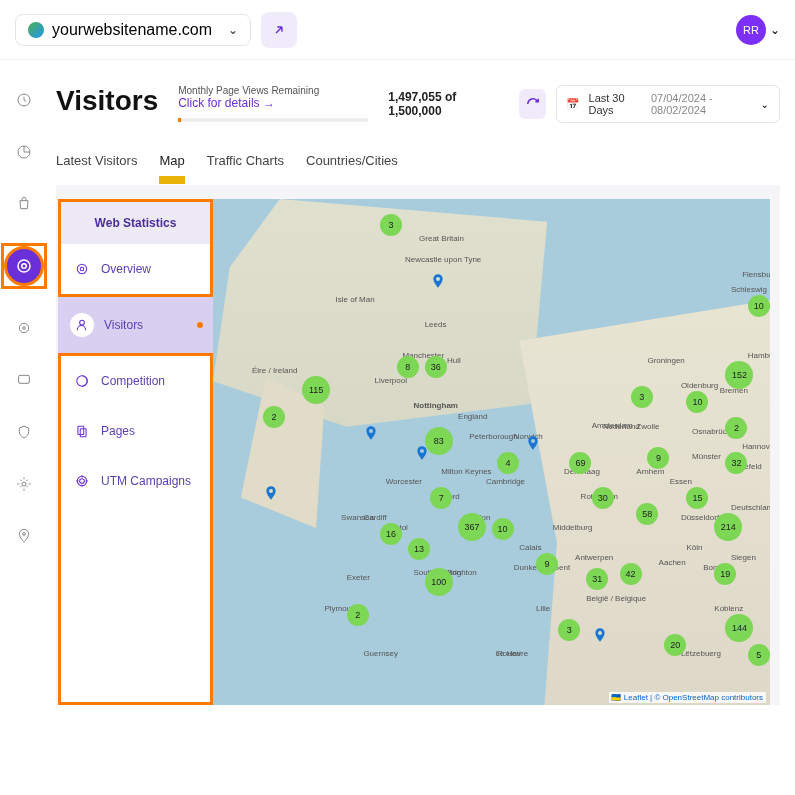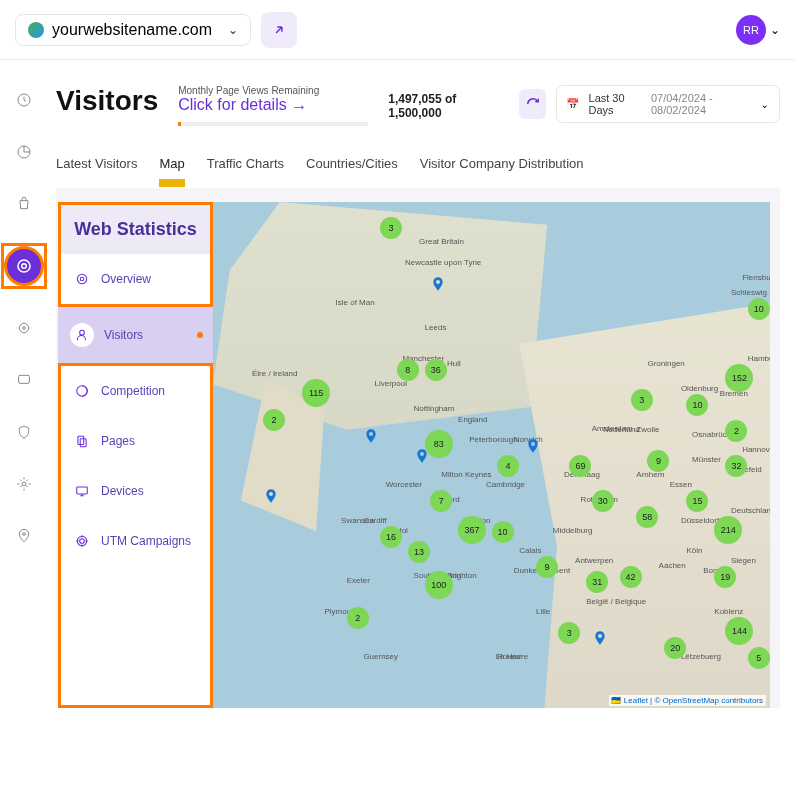--- a/index.html
+++ b/index.html
@@ -17,40 +17,40 @@
 .icon-rail { width: 48px; display: flex; flex-direction: column; align-items: center; padding-top: 30px; gap: 32px; }
 .rail-icon { width: 20px; height: 20px; display: flex; align-items: center; justify-content: center; color: #888; }
 .rail-icon.highlighted { background: #6b2fd9; width: 40px; height: 40px; border-radius: 50%; color: #fff; border: 3px solid #ff7a00; position: relative; }
 .rail-icon.highlighted::before { content: ''; position: absolute; inset: -6px; border: 3px solid #ff7a00; }
 
 .content { flex: 1; padding: 25px 15px 0 8px; }
 .header-row { display: flex; align-items: flex-start; gap: 20px; }
 .page-title { font-size: 28px; font-weight: 700; color: #111; }
 .quota-block { font-size: 10px; }
 .quota-label { color: #555; }
-.quota-link { color: #6b2fd9; font-size: 16px; }
+.quota-link { color: #6b2fd9; font-size: 12px; }
 .quota-value { font-size: 12px; font-weight: 700; color: #222; }
 .quota-bar { width: 190px; height: 4px; background: #eee; margin-top: 8px; position: relative; }
 .quota-bar::before { content: ''; position: absolute; left: 0; top: 0; width: 3px; height: 100%; background: #ff7a00; }
 
 .header-right { margin-left: auto; display: flex; align-items: center; gap: 10px; }
 .refresh-btn { width: 30px; height: 30px; background: #f0ebfa; border-radius: 6px; display: flex; align-items: center; justify-content: center; color: #6b2fd9; }
 .date-picker { display: flex; align-items: center; gap: 8px; border: 1px solid #e5e5e5; border-radius: 6px; padding: 6px 10px; font-size: 11px; }
 .date-cal-icon { color: #555; }
 .date-label { color: #333; font-weight: 500; }
 .date-range { color: #888; }
 
 .tabs { display: flex; gap: 22px; margin-top: 30px; border-bottom: 1px solid transparent; }
 .tab { font-size: 13px; color: #444; padding-bottom: 8px; cursor: pointer; }
 .tab.active { color: #222; border-bottom: 8px solid #eab308; font-weight: 500; }
 
 .body-area { background: #f5f5f7; margin-top: 0; padding: 14px 0 0 0; display: flex; gap: 0; height: 520px; }
 
 .side-panel { width: 155px; background: #fff; border: 3px solid #ff7a00; margin-left: 2px; display: flex; flex-direction: column; }
-.panel-header { background: #eee9f7; padding: 14px 0; text-align: center; font-size: 18px; font-weight: 600; color: #4a2f99; }
+.panel-header { background: #eee9f7; padding: 14px 0; text-align: center; font-size: 12px; font-weight: 600; color: #4a2f99; }
 .panel-item { display: flex; align-items: center; gap: 10px; padding: 16px 12px; font-size: 12px; color: #5a3fb5; cursor: pointer; position: relative; }
 .panel-item.active { background: #d9cff0; margin: 0 -3px; border: 3px solid #ff7a00; border-left: none; border-right: none; }
 .panel-item.active::after { content: ''; position: absolute; right: 10px; width: 6px; height: 6px; border-radius: 50%; background: #ff7a00; }
 .panel-icon { width: 18px; height: 18px; display: flex; align-items: center; justify-content: center; color: #6b2fd9; }
 .panel-item.active .panel-icon { background: #fff; border-radius: 50%; width: 24px; height: 24px; }
 
 .map-container { flex: 1; background: #a8ccdc; position: relative; margin-right: 10px; overflow: hidden; }
 .land { position: absolute; background: #e8e8d8; }
 .land1 { left: 0; top: 0; width: 60%; height: 45%; clip-path: polygon(20% 0, 100% 10%, 95% 90%, 40% 100%, 0 80%, 5% 30%); background: linear-gradient(#e0e0ce, #d8d8c6); }
 .land2 { right: 0; top: 20%; width: 45%; height: 80%; clip-path: polygon(0 10%, 100% 0, 100% 100%, 10% 100%, 15% 60%); background: linear-gradient(#e8e4d2, #ded8c8); }
@@ -160,21 +160,20 @@
           <span style="font-size:10px;">⌄</span>
         </div>
       </div>
     </div>
 
     <div class="tabs">
       <div class="tab">Latest Visitors</div>
       <div class="tab active">Map</div>
       <div class="tab">Traffic Charts</div>
       <div class="tab">Countries/Cities</div>
-      <div class="tab">Visitor Company Distribution</div>
     </div>
 
     <div class="body-area">
       <div class="side-panel">
         <div class="panel-header">Web Statistics</div>
         <div class="panel-item">
           <span class="panel-icon">
               <svg width="14" height="14" viewBox="0 0 24 24" fill="none" stroke="currentColor" stroke-width="1.8">
                 <circle cx="12" cy="12" r="8"></circle>
                 <circle cx="12" cy="12" r="3"></circle>
@@ -201,29 +200,20 @@
           <span>Competition</span>
         </div>
         <div class="panel-item">
           <span class="panel-icon">
               <svg width="14" height="14" viewBox="0 0 24 24" fill="none" stroke="currentColor" stroke-width="1.8">
                 <rect x="5" y="4" width="10" height="14" rx="1"></rect>
                 <rect x="9" y="8" width="10" height="14" rx="1"></rect>
               </svg>
             </span>
           <span>Pages</span>
-        </div>
-        <div class="panel-item">
-          <span class="panel-icon">
-              <svg width="14" height="14" viewBox="0 0 24 24" fill="none" stroke="currentColor" stroke-width="1.8">
-                <rect x="3" y="5" width="18" height="12" rx="1"></rect>
-                <path d="M9 20h6m-3-3v3"></path>
-              </svg>
-            </span>
-          <span>Devices</span>
         </div>
         <div class="panel-item">
           <span class="panel-icon">
               <svg width="14" height="14" viewBox="0 0 24 24" fill="none" stroke="currentColor" stroke-width="1.8">
                 <circle cx="12" cy="12" r="8"></circle>
                 <circle cx="12" cy="12" r="4"></circle>
                 <path d="M12 2v4m0 12v4m10-10h-4M6 12H2"></path>
               </svg>
             </span>
           <span>UTM Campaigns</span>
@@ -236,21 +226,21 @@
         <div class="land land2"></div>
         <div class="attribution">🇺🇦 Leaflet | © OpenStreetMap contributors</div>
       <div class="map-label" style="left: 37%; top: 7%;">Great Britain</div>
           <div class="map-label" style="left: 28%; top: 11%; padding-left: 36px;">Newcastle upon Tyne</div>
           <div class="map-label" style="left: 22%; top: 19%;">Isle of Man</div>
           <div class="map-label" style="left: 38%; top: 24%;">Leeds</div>
           <div class="map-label" style="left: 34%; top: 30%;">Manchester</div>
           <div class="map-label" style="left: 7%; top: 33%;">Éire / Ireland</div>
           <div class="map-label" style="left: 42%; top: 31%;">Hull</div>
           <div class="map-label" style="left: 29%; top: 35%;">Liverpool</div>
-          <div class="map-label" style="left: 36%; top: 40%;">Nottingham</div>
+          <div class="map-label" style="left: 36%; top: 40%; font-weight: bold;">Nottingham</div>
           <div class="map-label" style="left: 44%; top: 42%;">England</div>
           <div class="map-label" style="left: 46%; top: 46%;">Peterborough</div>
           <div class="map-label" style="left: 54%; top: 46%;">Norwich</div>
           <div class="map-label" style="left: 41%; top: 53%;">Milton Keynes</div>
           <div class="map-label" style="left: 49%; top: 55%;">Cambridge</div>
           <div class="map-label" style="left: 31%; top: 55%;">Worcester</div>
           <div class="map-label" style="left: 40%; top: 58%;">Oxford</div>
           <div class="map-label" style="left: 45%; top: 62%;">London</div>
           <div class="map-label" style="left: 23%; top: 62%;">Swansea</div>
           <div class="map-label" style="left: 27%; top: 62%;">Cardiff</div>

